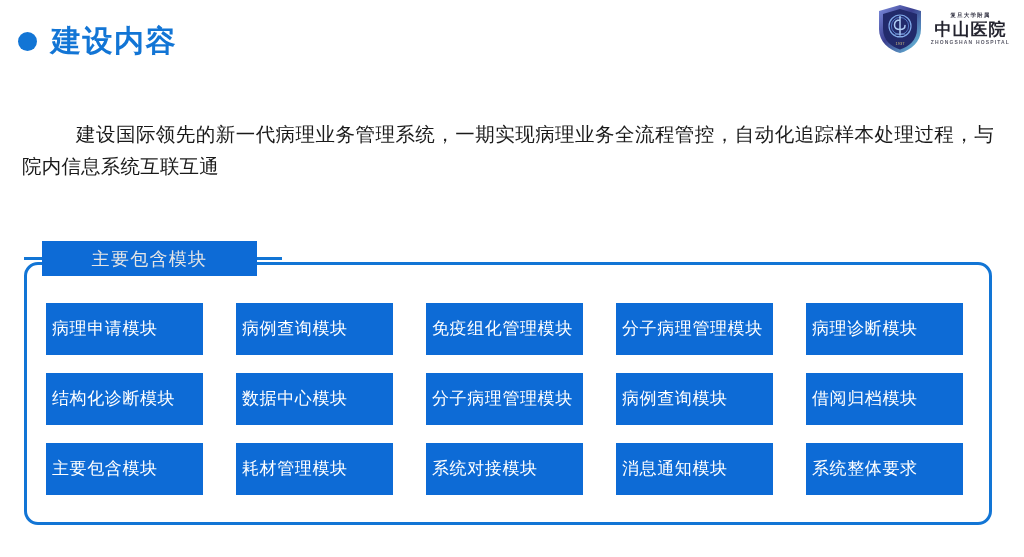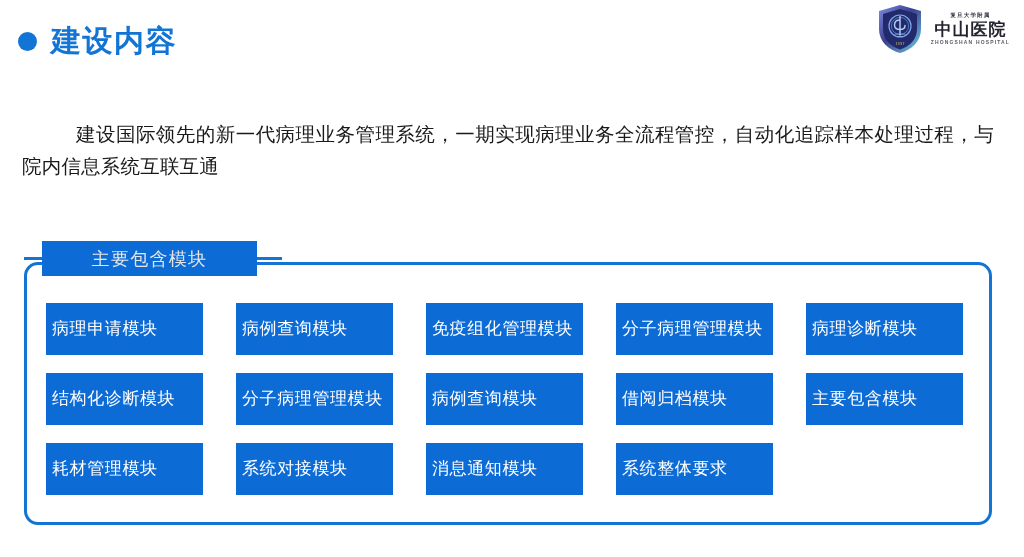--- a/index.html
+++ b/index.html
@@ -232,20 +232,23 @@
       <div class="module-box">
         <span class="module-box-label">分子病理管理模块</span>
       </div>
       <div class="module-box">
         <span class="module-box-label">病理诊断模块</span>
       </div>
       <div class="module-box">
         <span class="module-box-label">结构化诊断模块</span>
       </div>
       <div class="module-box">
+        <span class="module-box-label">数据中心模块</span>
+      </div>
+      <div class="module-box">
         <span class="module-box-label">分子病理管理模块</span>
       </div>
       <div class="module-box">
         <span class="module-box-label">病例查询模块</span>
       </div>
       <div class="module-box">
         <span class="module-box-label">借阅归档模块</span>
       </div>
       <div class="module-box">
         <span class="module-box-label">主要包含模块</span>

